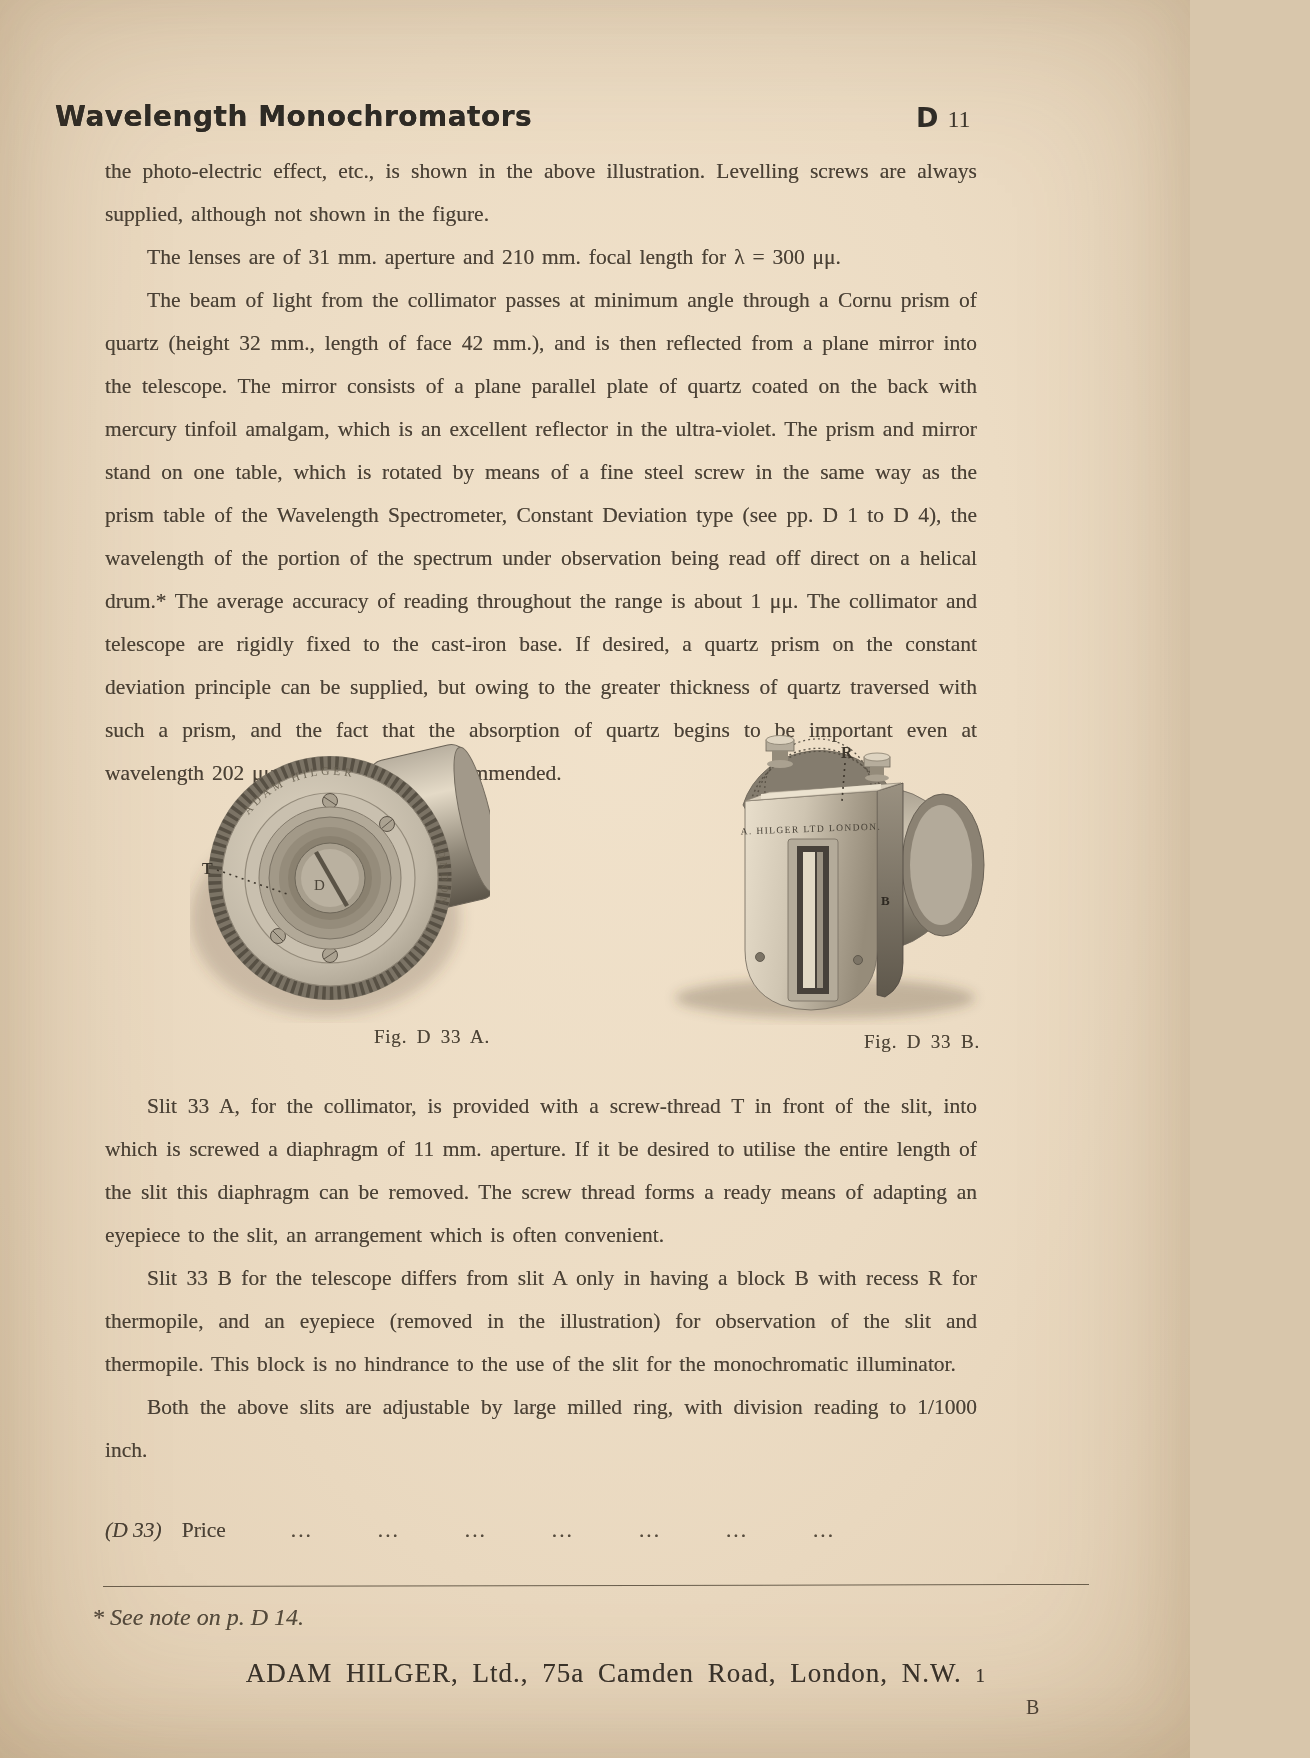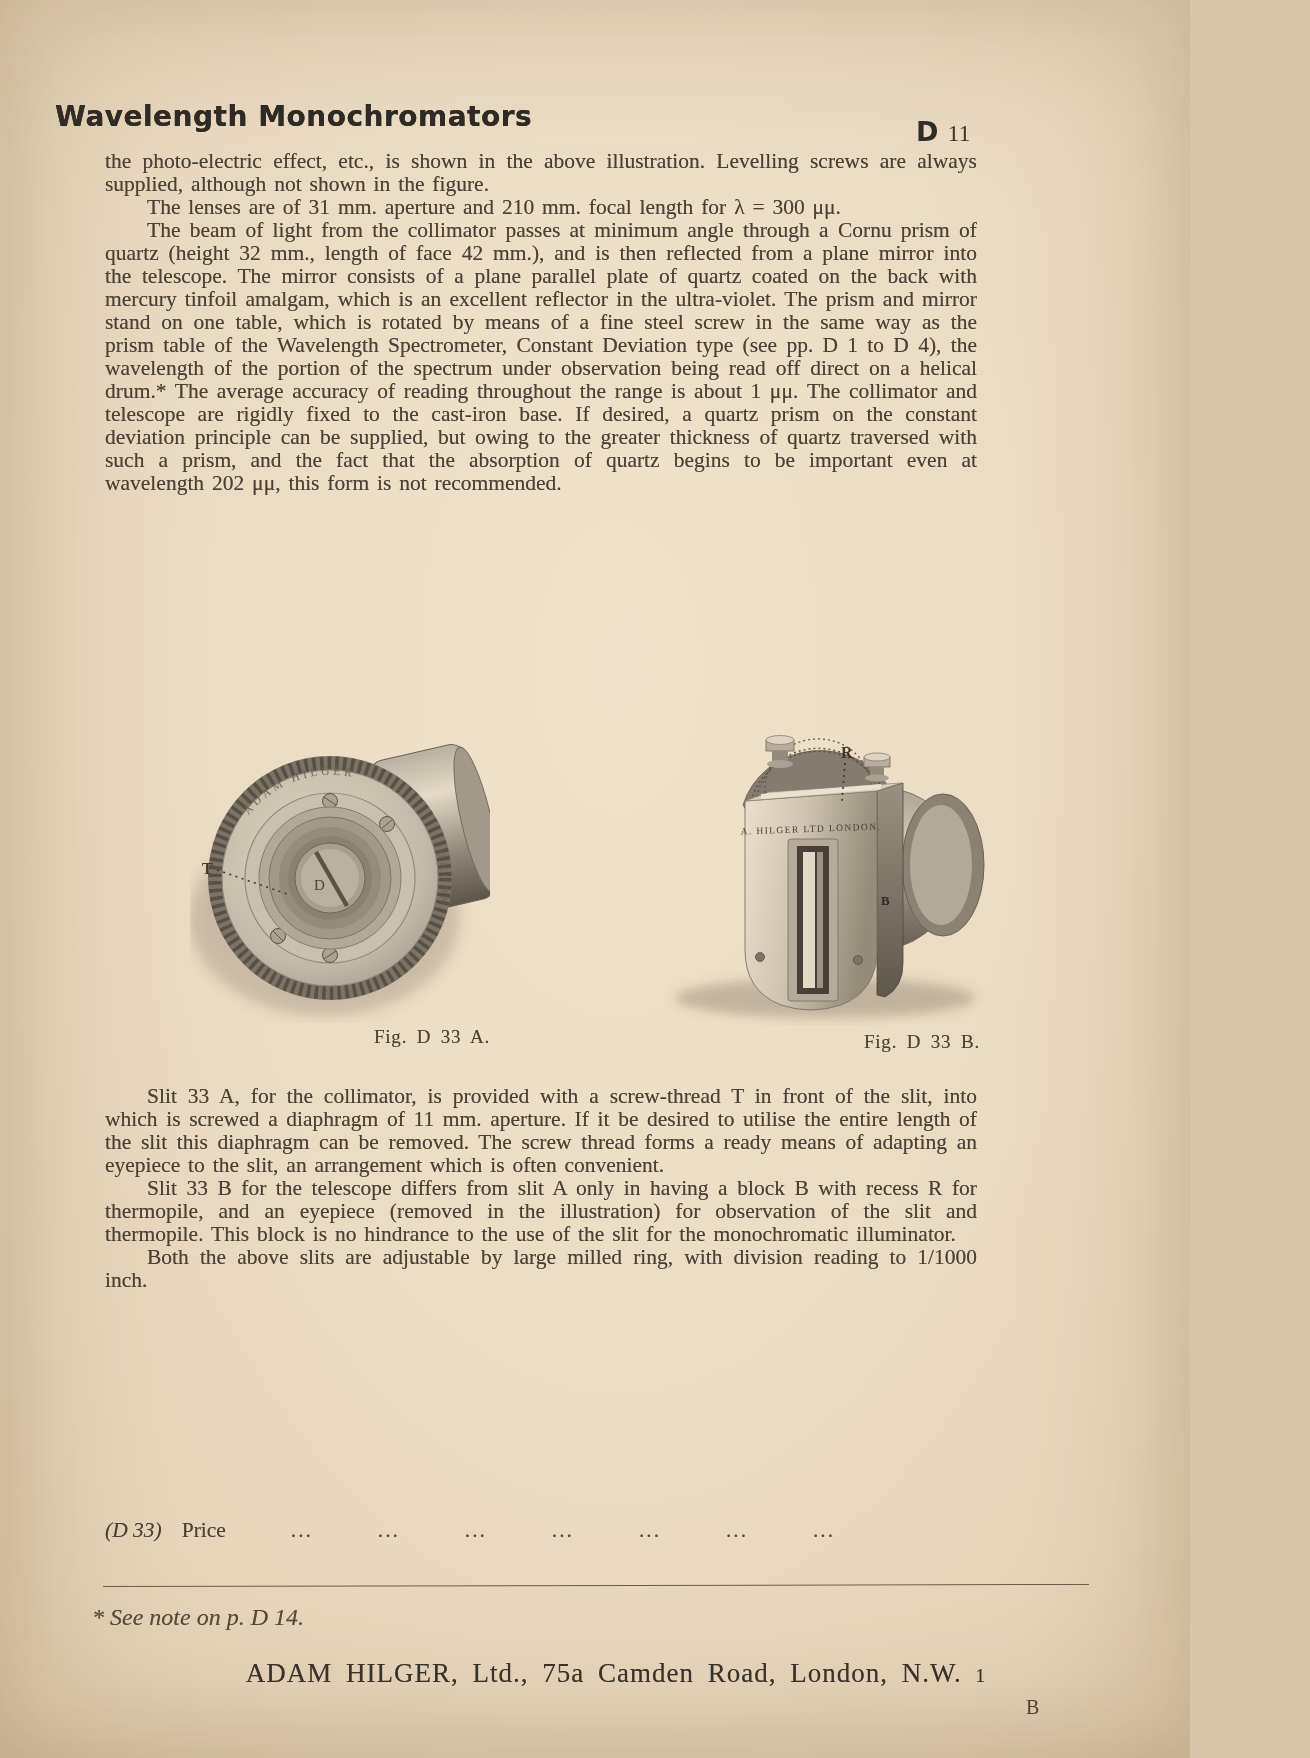--- a/index.html
+++ b/index.html
@@ -10,26 +10,26 @@
   }
   .page::after{
     content:"";position:absolute;inset:0;pointer-events:none;
     box-shadow:inset 0 0 150px 28px rgba(122,92,52,0.20), inset 0 -18px 60px rgba(122,92,52,0.10);
   }
   .header-title{
     position:absolute;left:55px;top:100px;
     font-family:"DejaVu Sans", sans-serif;font-weight:700;font-size:28px;
     letter-spacing:0.5px;color:#2d2a25;text-shadow:0 0 0.6px #2d2a25;
   }
-  .page-ref{position:absolute;left:916px;top:116px;white-space:nowrap;}
+  .page-ref{position:absolute;left:916px;top:102px;white-space:nowrap;}
   .page-ref .letter{font-family:"DejaVu Sans", sans-serif;font-weight:700;font-size:27px;color:#2f2c27;}
   .page-ref .number{font-size:24px;color:#3c362d;margin-left:9px;}
   .text-block{position:absolute;left:105px;width:872px;}
   .text-block p{
-    margin:0;font-size:21.5px;line-height:23px;text-align:justify;
+    margin:0;font-size:21.5px;line-height:43px;text-align:justify;
     word-spacing:2.5px;text-shadow:0 0 0.5px rgba(74,63,48,0.55);
   }
   .text-block p.indent{text-indent:42px;}
   .block-1{top:150px;}
   .block-2{top:1085px;}
   .figure{position:absolute;}
   .fig-a{left:190px;top:698px;}
   .fig-b{left:645px;top:695px;}
   .fig-caption{
     position:absolute;width:320px;text-align:right;font-size:19px;color:#4c4336;

